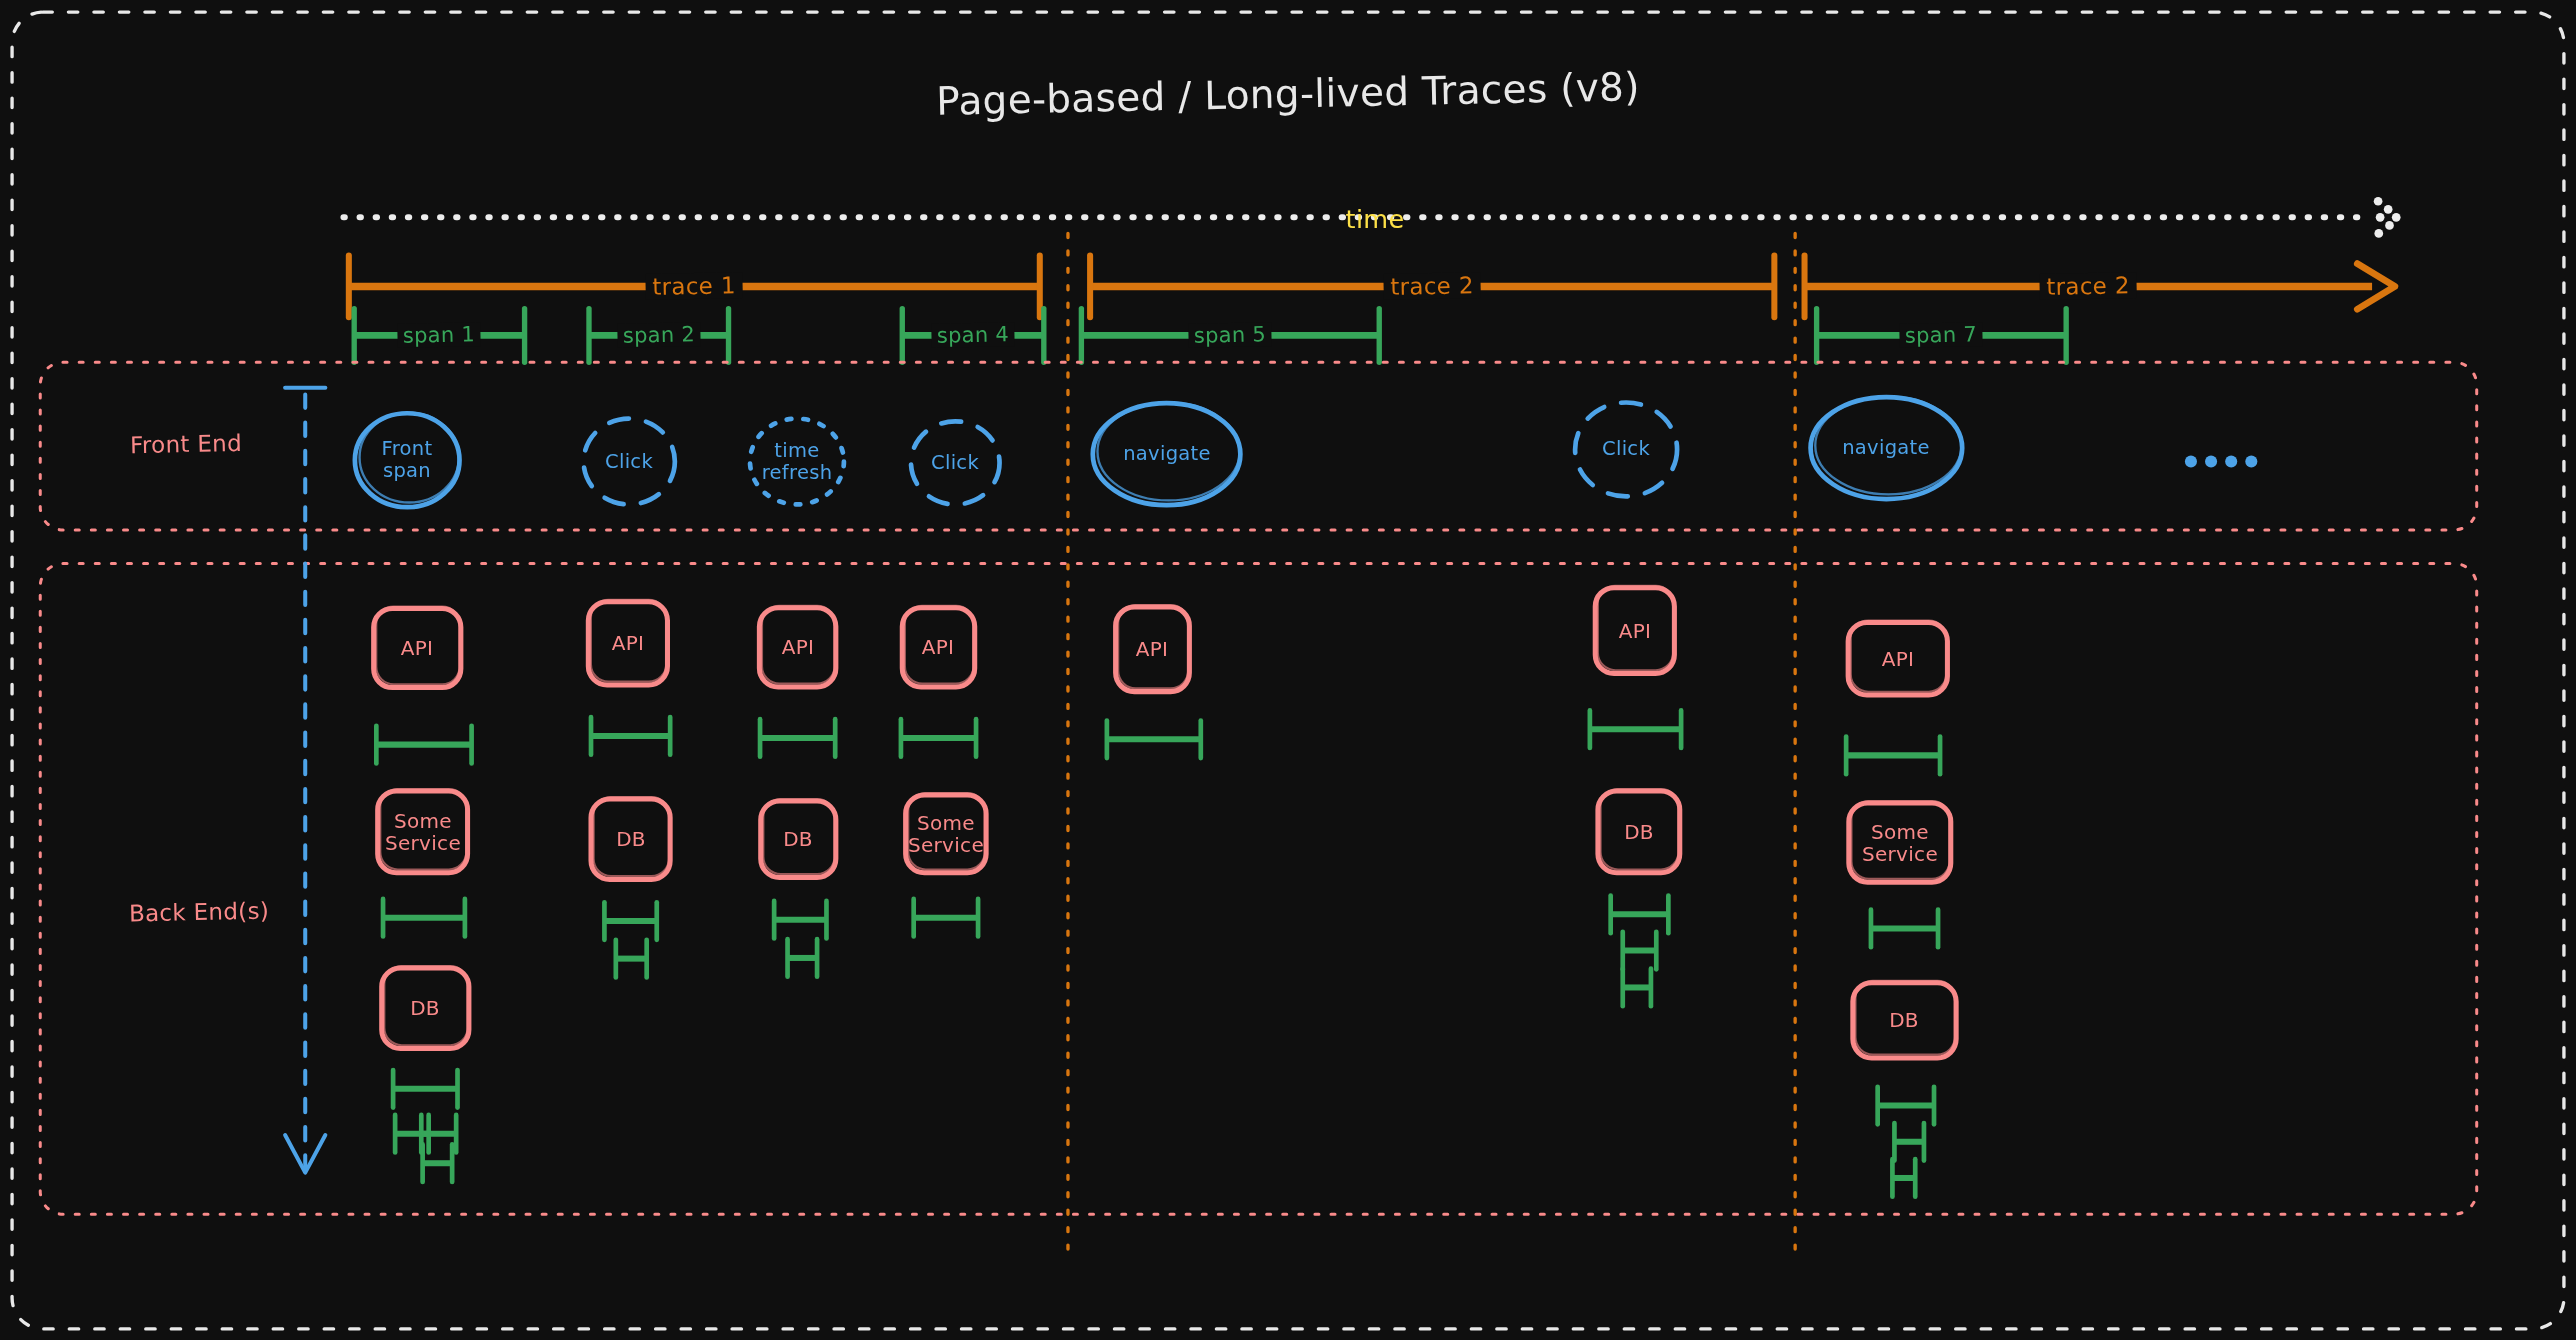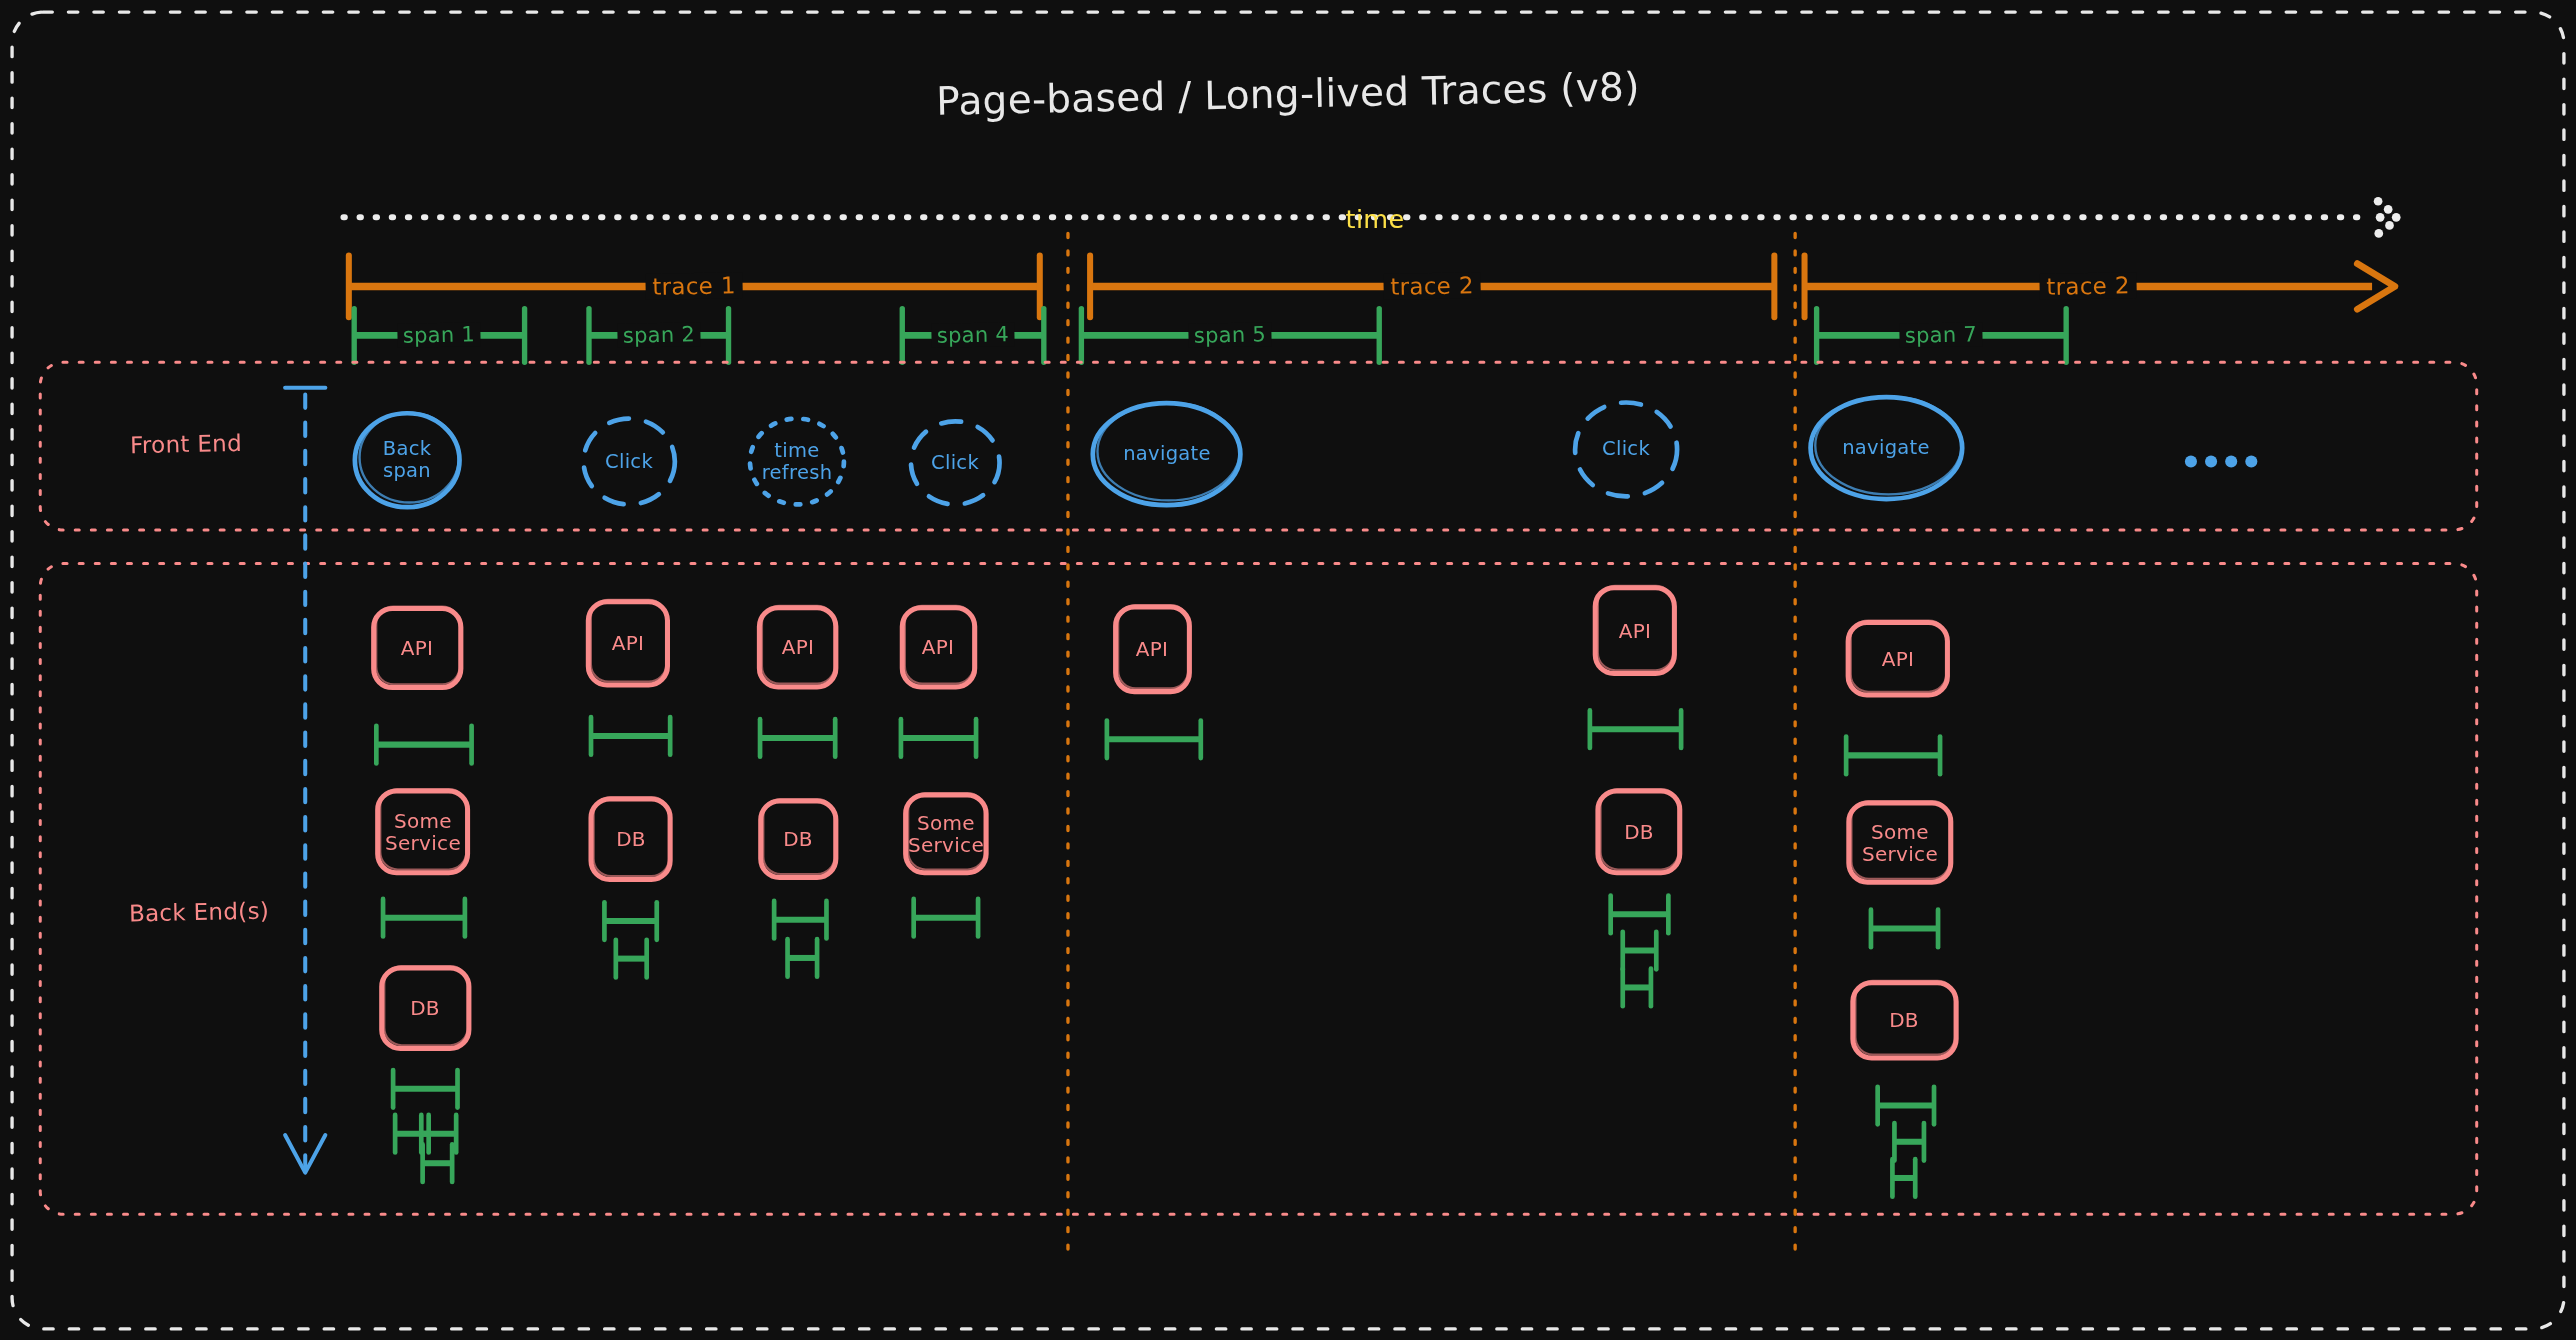--- a/index.html
+++ b/index.html
@@ -224,21 +224,21 @@
     <div class="lbl span-lbl skew" style="left: 1941px; top: 335px; background: rgb(15, 15, 15); padding: 0px 5.4px;">
       <div>span 7</div>
     </div>
     <div class="lbl lane-lbl fe skew" style="left: 186px; top: 444px;">
       <div>Front End</div>
     </div>
     <div class="lbl lane-lbl be skew" style="left: 199px; top: 912px;">
       <div>Back End(s)</div>
     </div>
     <div class="lbl oval-lbl" style="left: 407px; top: 460px;">
-      <div>Back</div>
+      <div>Front</div>
       <div>span</div>
     </div>
     <div class="lbl oval-lbl" style="left: 629px; top: 462px;">
       <div>Click</div>
     </div>
     <div class="lbl oval-lbl" style="left: 797px; top: 462px;">
       <div>time</div>
       <div>refresh</div>
     </div>
     <div class="lbl oval-lbl" style="left: 955px; top: 463px;">

